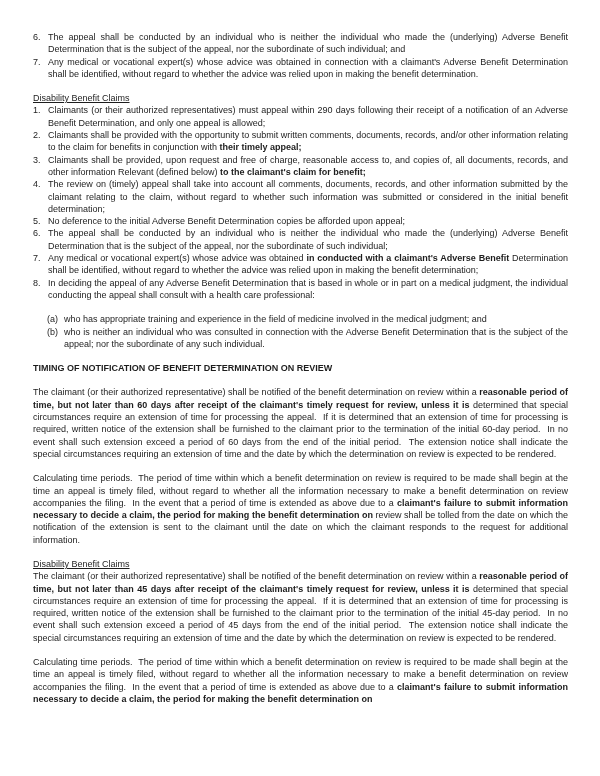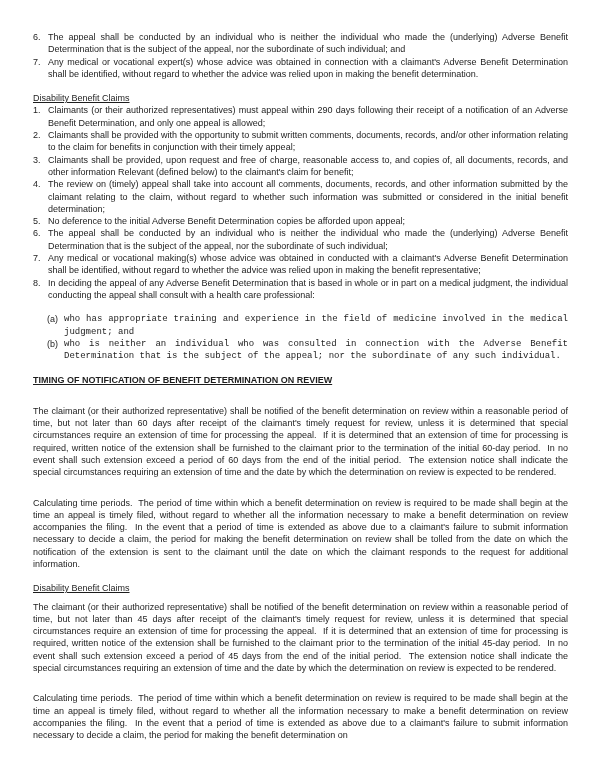--- a/index.html
+++ b/index.html
@@ -35,39 +35,36 @@
     display: flex;
     margin-left: 14px;
   }
   .sub .marker {
     flex: 0 0 17px;
     width: 17px;
   }
   .sub .txt {
     flex: 1;
     text-align: justify;
-    font-family: Liberation Mono, monospace;
   }
   .gap {
     height: 12px;
   }
   .hline .u {
     text-decoration: underline;
     margin-top: 34px;
   }
   .timing-heading {
     font-weight: bold;
-    text-decoration: underline;
   }
   .para {
     text-align: justify;
-    margin-top: 6px;
   }
   .b {
-    font-weight: normal;
+    font-weight: bold;
   }
 </style>
 </head>
 <body>
 
 <div class="page">
 
   <div class="li">
     <span class="num">6.</span>
     <span class="txt"><span>The appeal shall be conducted by an individual who is neither the individual who made the (underlying) Adverse Benefit Determination that is the subject of the appeal, nor the subordinate of such individual; and</span></span>
@@ -100,21 +97,21 @@
   <div class="li">
     <span class="num">5.</span>
     <span class="txt"><span>No deference to the initial Adverse Benefit Determination copies be afforded upon appeal;</span></span>
   </div>
   <div class="li">
     <span class="num">6.</span>
     <span class="txt"><span>The appeal shall be conducted by an individual who is neither the individual who made the (underlying) Adverse Benefit Determination that is the subject of the appeal, nor the subordinate of such individual;</span></span>
   </div>
   <div class="li">
     <span class="num">7.</span>
-    <span class="txt"><span>Any medical or vocational making(s) whose advice was obtained </span><span class="b">in conducted with a claimant's Adverse Benefit</span><span> Determination shall be identified, without regard to whether the advice was relied upon in making the benefit representative;</span></span>
+    <span class="txt"><span>Any medical or vocational expert(s) whose advice was obtained </span><span class="b">in conducted with a claimant's Adverse Benefit</span><span> Determination shall be identified, without regard to whether the advice was relied upon in making the benefit determination;</span></span>
   </div>
   <div class="li">
     <span class="num">8.</span>
     <span class="txt"><span>In deciding the appeal of any Adverse Benefit Determination that is based in whole or in part on a medical judgment, the individual conducting the appeal shall consult with a health care professional:</span></span>
   </div>
 
   <div class="gap"></div>
 
   <div class="sub">
     <span class="marker">(a)</span>

